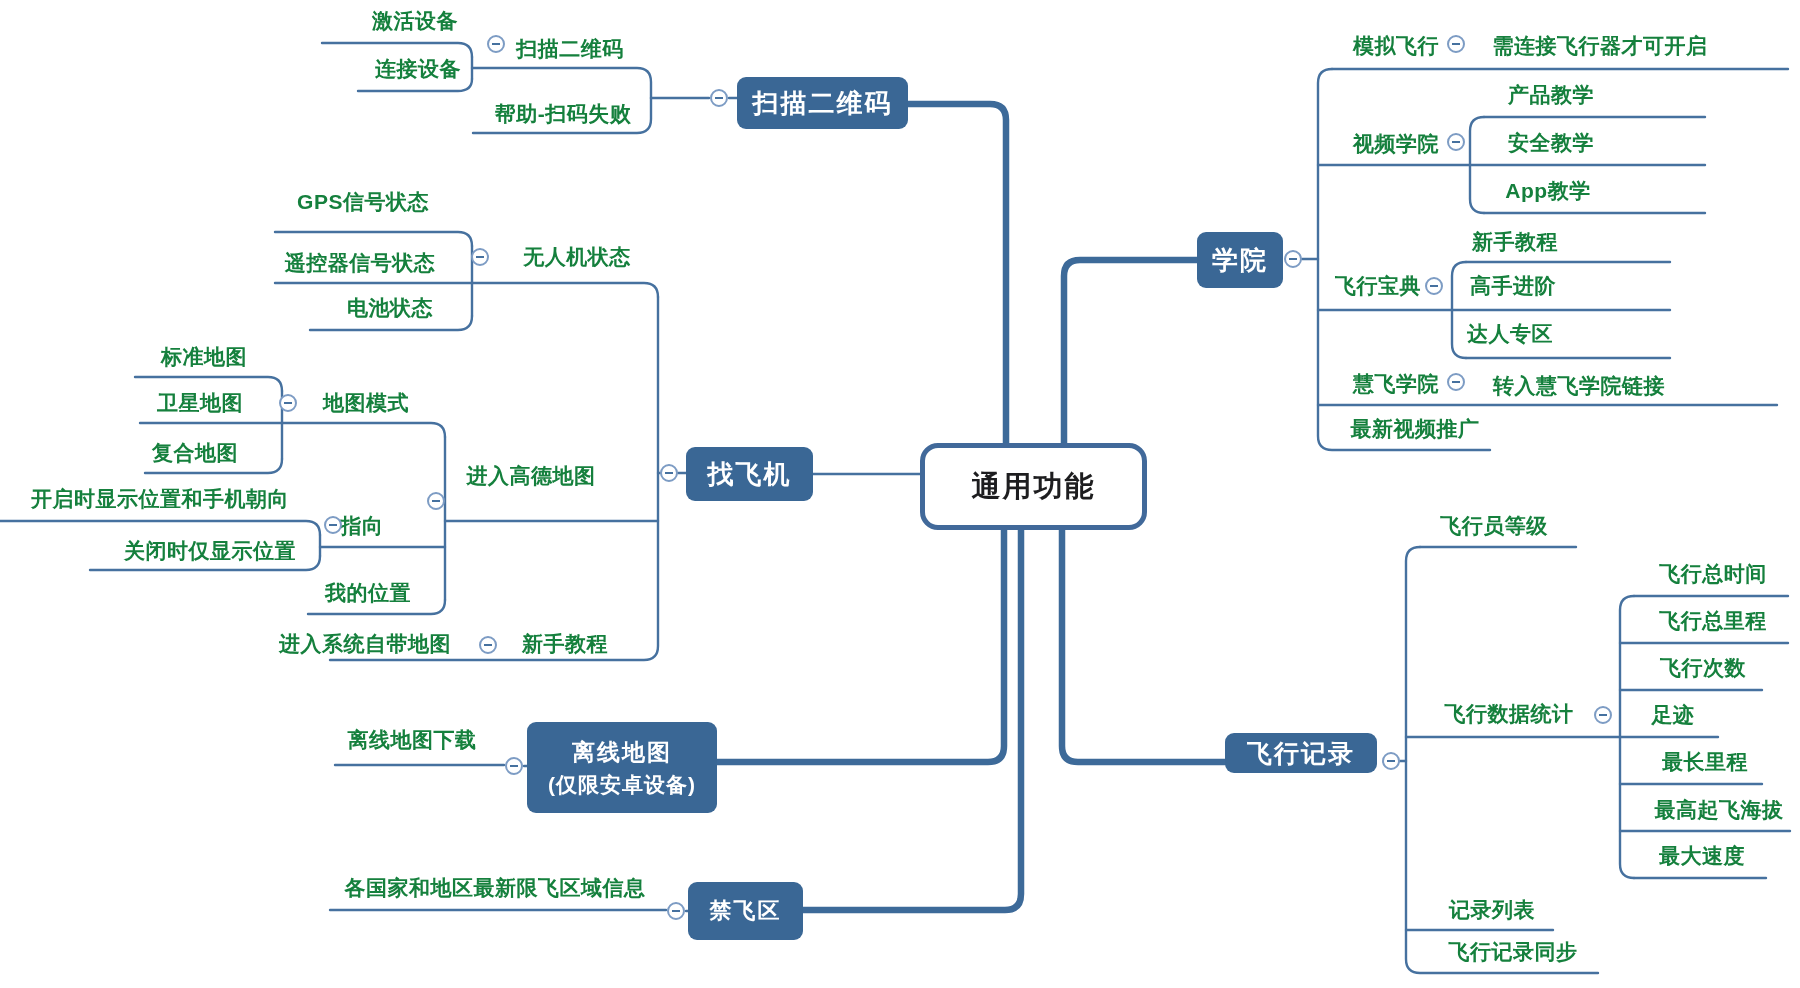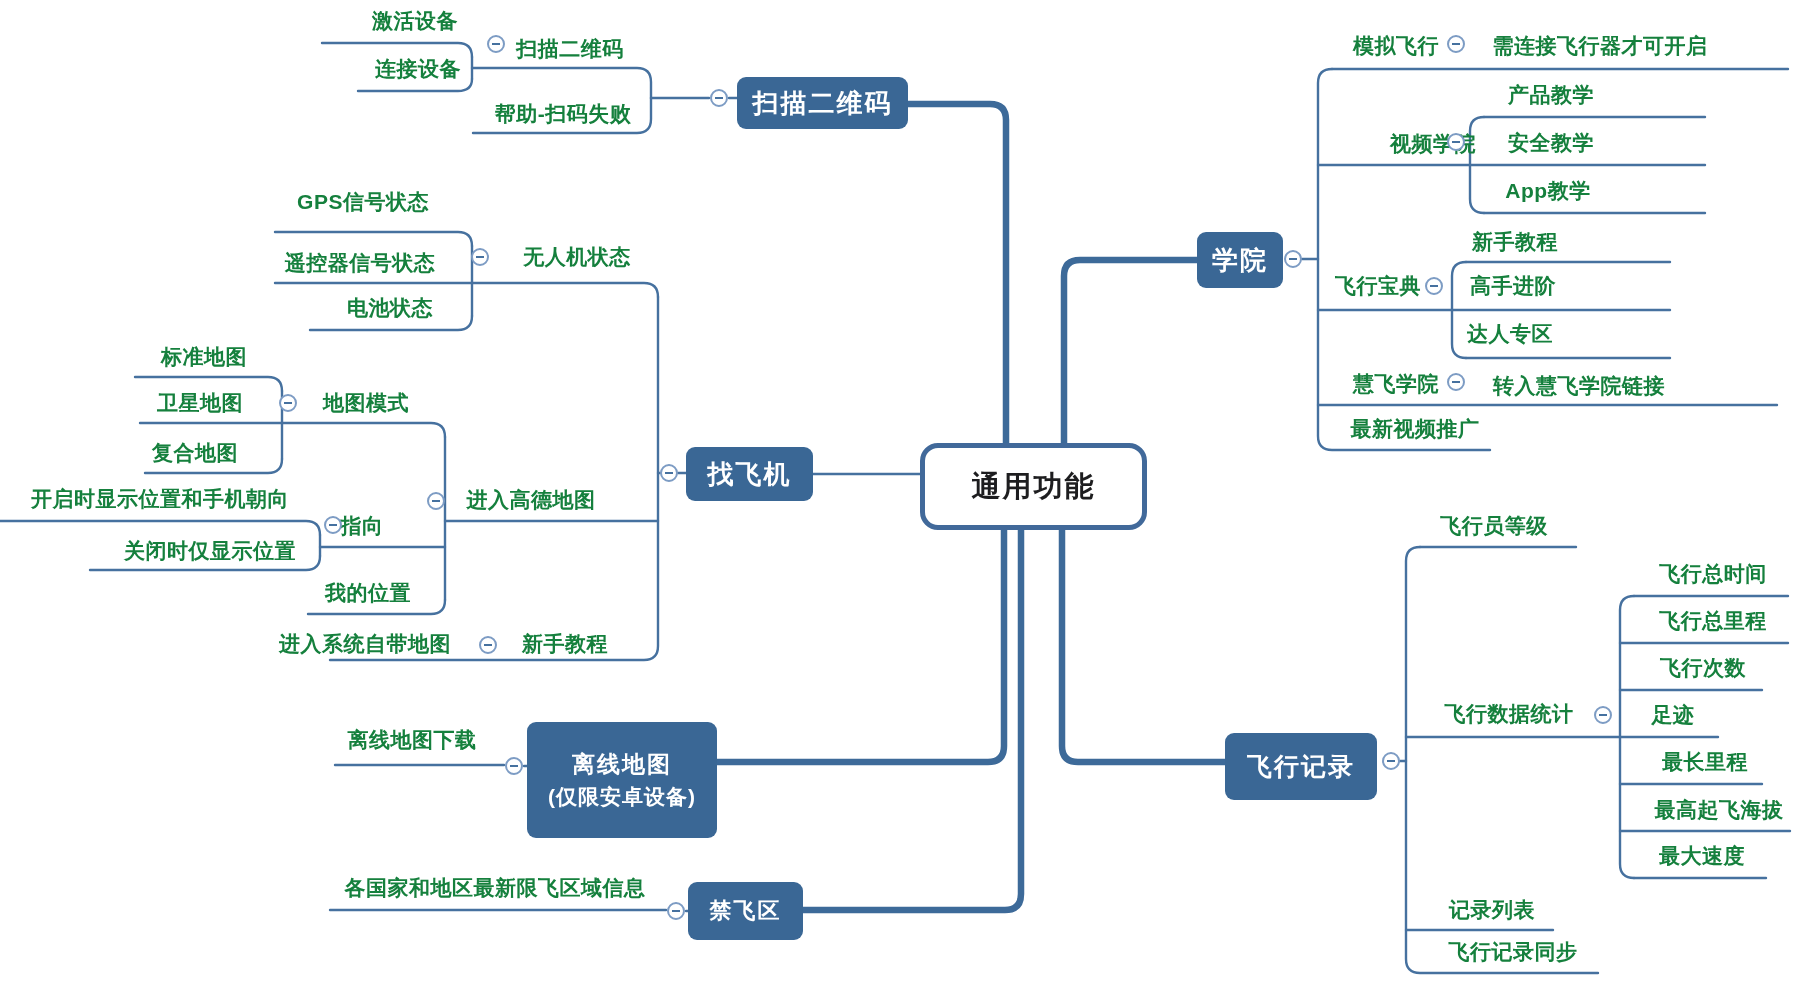--- a/index.html
+++ b/index.html
@@ -103,60 +103,60 @@
   </div>
 
   <div class="node" style="left:737px;top:77px;width:171px;height:52px;font-size:26px;">
     <span>扫描二维码</span>
   </div>
 
   <div class="node" style="left:686px;top:447px;width:127px;height:54px;font-size:26px;">
     <span>找飞机</span>
   </div>
 
-  <div class="node" style="left:527px;top:722px;width:190px;height:116px;font-size:23px;">
+  <div class="node" style="left:527px;top:722px;width:190px;height:91px;font-size:23px;">
     <span>离线地图</span>
     <span class="sub">(仅限安卓设备)</span>
   </div>
 
   <div class="node" style="left:688px;top:882px;width:115px;height:58px;font-size:22px;">
     <span>禁飞区</span>
   </div>
 
   <div class="node" style="left:1197px;top:232px;width:86px;height:56px;font-size:26px;">
     <span>学院</span>
   </div>
 
-  <div class="node" style="left:1225px;top:733px;width:152px;height:67px;font-size:25px;">
+  <div class="node" style="left:1225px;top:733px;width:152px;height:40px;font-size:25px;">
     <span>飞行记录</span>
   </div>
 <span class="label" style="left: 570px; top: 49px;">扫描二维码</span>
     <span class="label" style="left: 415px; top: 21px;">激活设备</span>
     <span class="label" style="left: 418px; top: 69px;">连接设备</span>
     <span class="label" style="left: 563px; top: 114px;">帮助-扫码失败</span>
     <span class="label" style="left: 577px; top: 257px;">无人机状态</span>
     <span class="label" style="left: 363px; top: 202px;">GPS信号状态</span>
     <span class="label" style="left: 360px; top: 263px;">遥控器信号状态</span>
     <span class="label" style="left: 390px; top: 308px;">电池状态</span>
-    <span class="label" style="left: 513px; top: 500px; padding-left: 36px;">进入高德地图</span>
+    <span class="label" style="left: 513px; top: 476px; padding-left: 36px;">进入高德地图</span>
     <span class="label" style="left: 366px; top: 403px;">地图模式</span>
     <span class="label" style="left: 204px; top: 357px;">标准地图</span>
     <span class="label" style="left: 200px; top: 403px;">卫星地图</span>
     <span class="label" style="left: 195px; top: 453px;">复合地图</span>
     <span class="label" style="left: 362px; top: 526px;">指向</span>
     <span class="label" style="left: 160px; top: 499px;">开启时显示位置和手机朝向</span>
     <span class="label" style="left: 210px; top: 551px;">关闭时仅显示位置</span>
     <span class="label" style="left: 368px; top: 593px;">我的位置</span>
     <span class="label" style="left: 565px; top: 644px;">新手教程</span>
     <span class="label" style="left: 365px; top: 644px;">进入系统自带地图</span>
     <span class="label" style="left: 412px; top: 740px;">离线地图下载</span>
     <span class="label" style="left: 495px; top: 888px;">各国家和地区最新限飞区域信息</span>
     <span class="label" style="left: 1396px; top: 46px;">模拟飞行</span>
     <span class="label" style="left: 1600px; top: 46px;">需连接飞行器才可开启</span>
-    <span class="label" style="left: 1433px; top: 144px;">视频学院</span>
+    <span class="label" style="left: 1396px; top: 144px;">视频学院</span>
     <span class="label" style="left: 1551px; top: 95px;">产品教学</span>
     <span class="label" style="left: 1551px; top: 143px;">安全教学</span>
     <span class="label" style="left: 1548px; top: 191px;">App教学</span>
     <span class="label" style="left: 1378px; top: 286px;">飞行宝典</span>
     <span class="label" style="left: 1515px; top: 242px;">新手教程</span>
     <span class="label" style="left: 1513px; top: 286px;">高手进阶</span>
     <span class="label" style="left: 1510px; top: 334px;">达人专区</span>
     <span class="label" style="left: 1396px; top: 384px;">慧飞学院</span>
     <span class="label" style="left: 1579px; top: 386px;">转入慧飞学院链接</span>
     <span class="label" style="left: 1415px; top: 429px;">最新视频推广</span>

